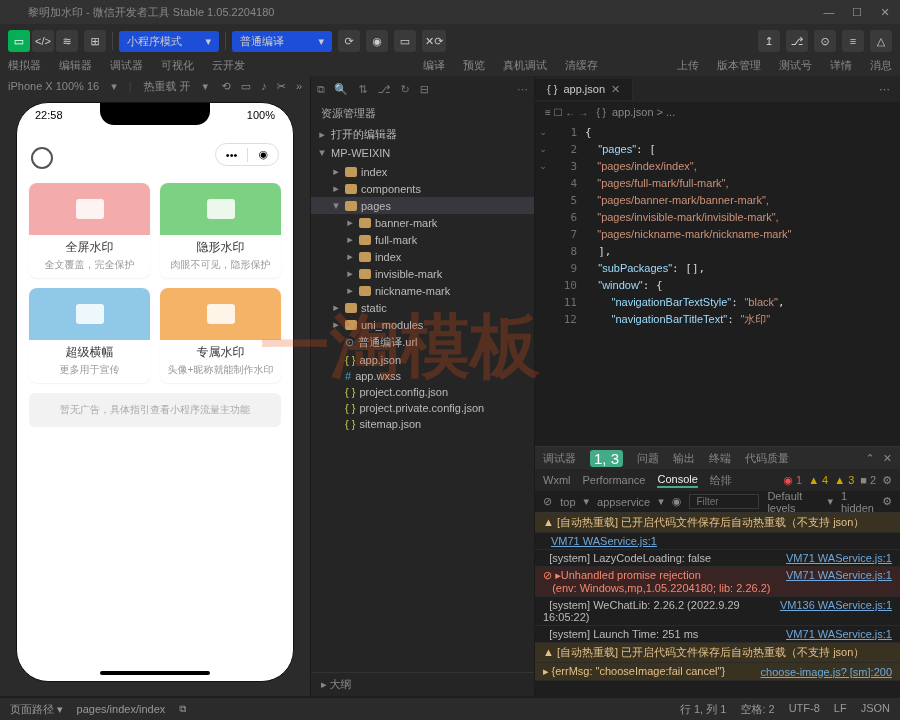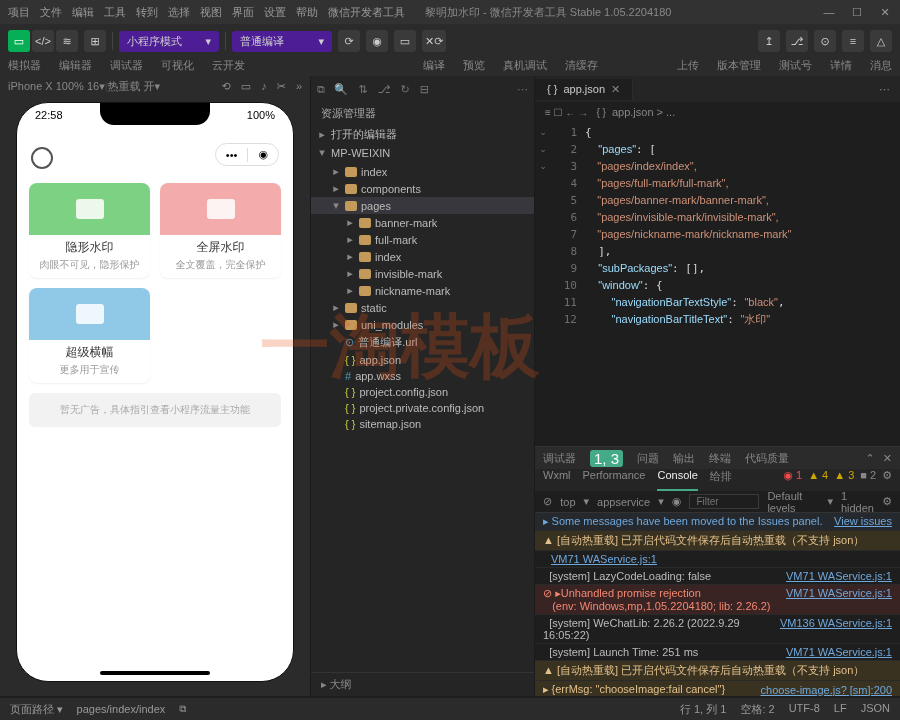--- a/index.html
+++ b/index.html
@@ -8,27 +8,27 @@
 .titlebar .menus{display:flex;gap:10px;}
 .titlebar .menus span{cursor:pointer;}
 .titlebar .center{flex:1;text-align:left;padding-left:20px;color:#888;}
 .titlebar .wincontrols{display:flex;gap:14px;}
 .titlebar .wincontrols span{width:14px;text-align:center;cursor:pointer;}
 .toolbar{height:34px;background:#2b2b2b;display:flex;align-items:center;padding:0 8px;gap:6px;}
 .btn-group{display:flex;gap:2px;}
 .btn{background:#3a3a3a;border-radius:3px;padding:3px 8px;color:#ccc;cursor:pointer;display:flex;align-items:center;justify-content:center;min-width:26px;height:22px;}
 .btn.green{background:#06ae56;color:#fff;}
 .btn.sm{min-width:22px;padding:3px;}
-.select{background:#4c1d95;border-radius:3px;padding:3px 8px;min-width:100px;display:flex;align-items:center;justify-content:space-between;cursor:pointer;}
+.select{background:#1d4ed8;border-radius:3px;padding:3px 8px;min-width:100px;display:flex;align-items:center;justify-content:space-between;cursor:pointer;}
 .toolbar .spacer{flex:1;}
 .subbar{height:18px;background:#2b2b2b;display:flex;padding:0 8px;gap:18px;color:#888;font-size:10px;}
 .subbar .right{margin-left:auto;display:flex;gap:18px;}
 .main{display:flex;height:620px;}
 .simcol{width:310px;background:#2b2b2b;display:flex;flex-direction:column;}
-.siminfo{height:20px;display:flex;align-items:center;padding:0 8px;color:#888;font-size:10px;gap:0;}
+.siminfo{height:20px;display:flex;align-items:center;padding:0 8px;color:#888;font-size:10px;gap:12px;}
 .siminfo .sep{color:#444;}
 .siminfo .icons{margin-left:auto;display:flex;gap:10px;}
 .phone{margin:6px 16px;background:#fff;border-radius:32px;width:278px;height:580px;position:relative;overflow:hidden;border:1px solid #111;}
 .notch{position:absolute;top:0;left:50%;transform:translateX(-50%);width:110px;height:22px;background:#000;border-radius:0 0 14px 14px;z-index:2;}
 .statusbar{display:flex;justify-content:space-between;padding:6px 18px 0;font-size:11px;color:#000;}
 .capsule{position:absolute;top:40px;right:14px;display:flex;align-items:center;border:1px solid #ddd;border-radius:14px;overflow:hidden;}
 .capsule span{padding:4px 10px;color:#000;}
 .capsule .div{width:1px;height:14px;background:#ddd;}
 .refresh{position:absolute;top:44px;left:14px;width:22px;height:22px;border:2px solid #555;border-radius:50%;}
 .cards{padding:62px 12px 0;display:grid;grid-template-columns:1fr 1fr;gap:10px;}
@@ -63,21 +63,21 @@
 .codearea{flex:1;display:flex;overflow:hidden;position:relative;}
 .gutter{width:34px;text-align:right;padding:2px 8px 2px 0;color:#6e6e6e;line-height:17px;font-family:Consolas,monospace;white-space:pre;}
 .code{flex:1;padding:2px 0;line-height:17px;font-family:Consolas,monospace;white-space:pre;color:#d4d4d4;font-size:11px;overflow:hidden;}
 .code .s{color:#ce9178;}
 .code .k{color:#9cdcfe;}
 .foldcol{width:16px;color:#6e6e6e;padding:2px 0;line-height:17px;text-align:center;font-size:9px;}
 .devtools{height:250px;border-top:1px solid #333;display:flex;flex-direction:column;}
 .dthdr{height:22px;background:#2b2b2b;display:flex;align-items:center;padding:0 8px;gap:14px;color:#888;}
 .dthdr .badge{background:#4a8;color:#fff;border-radius:3px;padding:0 4px;font-size:15px;}
 .dthdr .right{margin-left:auto;display:flex;gap:8px;}
-.dttabs{height:22px;background:#252525;display:flex;padding:0 8px;gap:12px;color:#888;}
+.dttabs{height:22px;background:#252525;display:flex;align-items:center;padding:0 8px;gap:12px;color:#888;}
 .dttabs .active{color:#eee;border-bottom:2px solid #4a8;padding-bottom:1px;}
 .dttabs .warns{margin-left:auto;display:flex;gap:6px;font-size:10px;}
 .dttabs .warns .e{color:#f14c4c;}
 .dttabs .warns .w{color:#cca700;}
 .dtfilter{height:22px;background:#1e1e1e;display:flex;align-items:center;padding:0 8px;gap:8px;color:#888;border-bottom:1px solid #333;}
 .dtfilter input{background:#1e1e1e;border:1px solid #3a3a3a;color:#ccc;padding:1px 6px;width:70px;font-size:10px;}
 .console{flex:1;overflow:auto;font-family:Consolas,monospace;font-size:10px;}
 .crow{padding:2px 8px;display:flex;border-bottom:1px solid #2a2a2a;}
 .crow .msg{flex:1;white-space:pre-wrap;}
 .crow .src{color:#6fa8dc;text-decoration:underline;cursor:pointer;margin-left:8px;}
@@ -86,33 +86,20 @@
 .crow.err{background:#3a2323;color:#f48771;}
 .crow.sys{color:#bbb;}
 .statusline{height:22px;background:#2b2b2b;display:flex;align-items:center;padding:0 10px;gap:14px;color:#999;font-size:10px;position:absolute;bottom:0;left:0;right:0;}
 .statusline .right{margin-left:auto;display:flex;gap:14px;}
 .watermark{position:absolute;left:260px;top:300px;color:rgba(230,80,20,0.25);font-size:70px;font-weight:bold;pointer-events:none;z-index:50;}
 </style>
 </head>
 <body>
 
 <div class="titlebar">
-  <div class="menus">
-      <span>项目</span>
-      <span>文件</span>
-      <span>编辑</span>
-      <span>工具</span>
-      <span>转到</span>
-      <span>选择</span>
-      <span>视图</span>
-      <span>界面</span>
-      <span>设置</span>
-      <span>帮助</span>
-      <span>微信开发者工具</span>
-    </div>
   <div class="center">
     <span>黎明加水印</span> - <span>微信开发者工具 Stable 1.05.2204180</span>
   </div>
   <div class="wincontrols">
     <span>—</span>
     <span>☐</span>
     <span>✕</span>
   </div>
 </div>
 
@@ -186,39 +173,46 @@
           <span>100%</span>
         </div>
       <div class="refresh"></div>
       <div class="capsule">
           <span>•••</span>
           <div class="div"></div>
           <span>◉</span>
         </div>
       <div class="cards" id="cards">
           <div class="card">
+            <div class="ic ic1">
+              <div class="icshape"></div>
+            </div>
+            <div class="t">全屏水印</div>
+            <div class="s">全文覆盖，完全保护</div>
+          </div>
+          <div class="card">
             <div class="ic ic2">
               <div class="icshape"></div>
             </div>
             <div class="t">隐形水印</div>
             <div class="s">肉眼不可见，隐形保护</div>
-          </div>
-          <div class="card">
-            <div class="ic ic1">
-              <div class="icshape"></div>
-            </div>
-            <div class="t">全屏水印</div>
-            <div class="s">全文覆盖，完全保护</div>
           </div>
           <div class="card">
             <div class="ic ic3">
               <div class="icshape"></div>
             </div>
             <div class="t">超级横幅</div>
             <div class="s">更多用于宣传</div>
+          </div>
+          <div class="card">
+            <div class="ic ic4">
+              <div class="icshape"></div>
+            </div>
+            <div class="t">专属水印</div>
+            <div class="s">头像+昵称就能制作水印</div>
           </div>
         </div>
       <div class="adbar">暂无广告，具体指引查看小程序流量主功能</div>
       <div class="homeind"></div>
     </div>
   </div>
 
   <div class="explorer">
     <div class="exptabs">
       <span>⧉</span>
@@ -401,24 +395,20 @@
         <span>⊘</span>
         <span>top</span>▾
         <span>appservice</span>▾
         <span>◉</span>
         <input placeholder="Filter" style="">
         <span>Default levels</span>▾
         <span>1 hidden</span>
         <span>⚙</span>
       </div>
       <div class="console" id="console">
-          <div class="crow info">
-            <div class="msg">▸ Some messages have been moved to the Issues panel.</div>
-            <div class="src">View issues</div>
-          </div>
           <div class="crow warn">
             <div class="msg">▲ [自动热重载] 已开启代码文件保存后自动热重载（不支持 json）</div>
           </div>
           <div class="crow sys">
             <div class="src">VM71 WAService.js:1</div>
           </div>
           <div class="crow sys">
             <div class="msg">  [system] LazyCodeLoading: false</div>
             <div class="src">VM71 WAService.js:1</div>
           </div>

